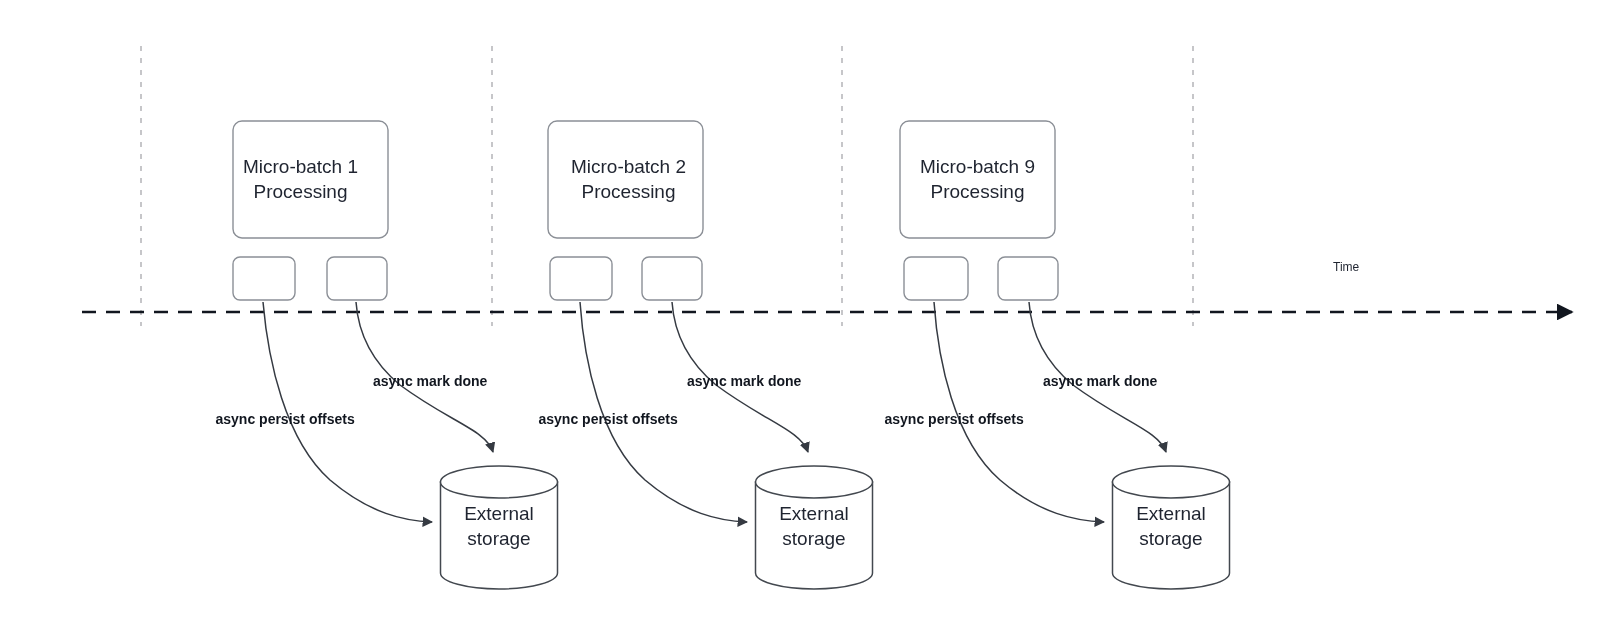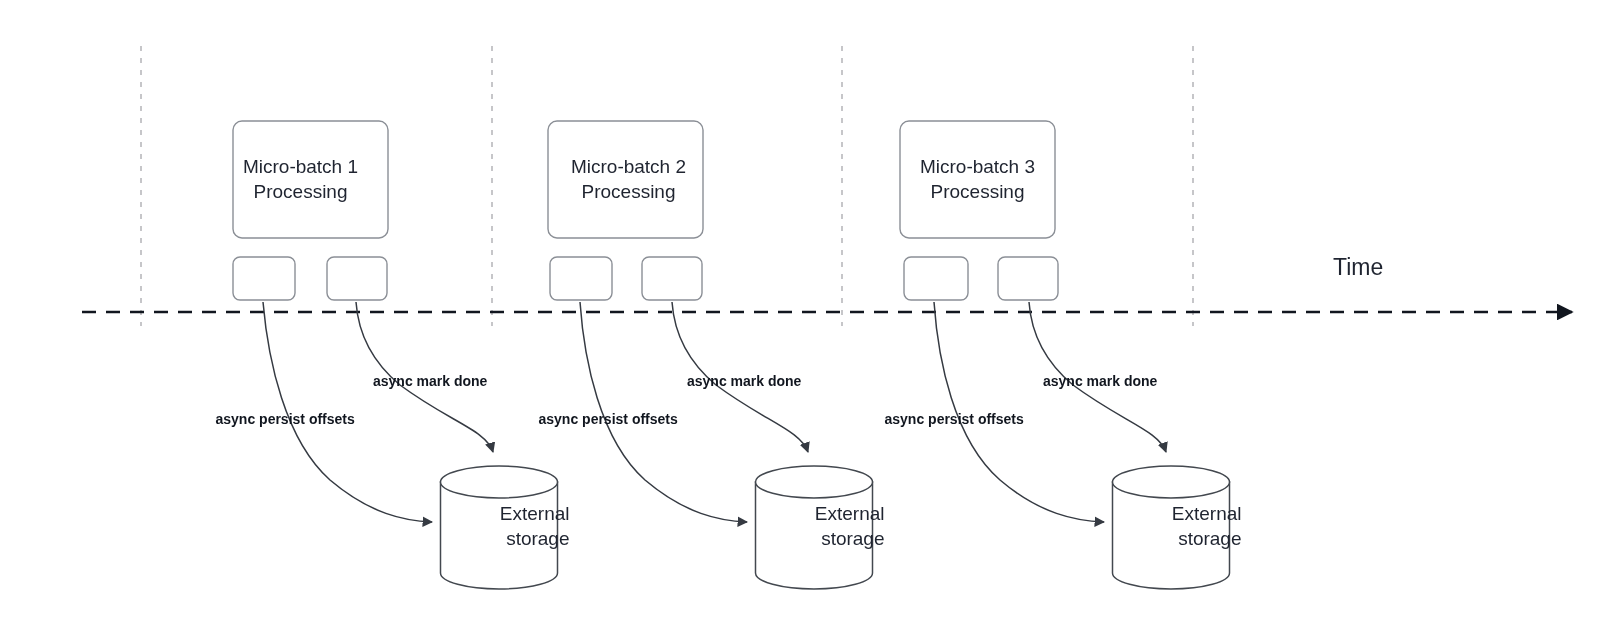--- a/index.html
+++ b/index.html
@@ -29,42 +29,41 @@
     text-align: center;
     color: #1f2430;
     font-size: 19px;
     line-height: 25px;
     font-family: "Liberation Sans", "DejaVu Sans", sans-serif;
     white-space: pre;
     pointer-events: none;
   }
   .cyl-label {
     position: absolute;
-    text-align: right;
+    text-align: center;
     color: #1f2430;
     font-size: 19px;
     line-height: 25px;
     font-family: "Liberation Sans", "DejaVu Sans", sans-serif;
     white-space: pre;
-    padding-left: 12px;
   }
   .edge-label {
     position: absolute;
     text-align: right;
     color: #11161f;
     font-size: 14px;
     font-weight: bold;
     line-height: 16px;
     font-family: "Liberation Sans", "DejaVu Sans", sans-serif;
     white-space: nowrap;
   }
   .axis-label {
     position: absolute;
     color: #1f2430;
-    font-size: 23px;
+    font-size: 12px;
     line-height: 20px;
     font-family: "Liberation Sans", "DejaVu Sans", sans-serif;
     white-space: nowrap;
   }
 </style>
 </head>
 <body>
 
 <div id="canvas">
 
@@ -119,21 +118,21 @@
       <div class="cyl-label" style="left: 440.5px; width: 117px; top: 500.5px;">External
 storage</div>
       <div class="edge-label" style="left: 215.5px; top: 411px;">async persist offsets</div>
       <div class="edge-label" style="left: 373px; top: 373px;">async mark done</div>
       <div class="node-label" style="left: 548px; top: 153.5px; width: 161px;">Micro-batch 2
 Processing</div>
       <div class="cyl-label" style="left: 755.5px; width: 117px; top: 500.5px;">External
 storage</div>
       <div class="edge-label" style="left: 538.5px; top: 411px;">async persist offsets</div>
       <div class="edge-label" style="left: 687px; top: 373px;">async mark done</div>
-      <div class="node-label" style="left: 900px; top: 153.5px; width: 155px;">Micro-batch 3
+      <div class="node-label" style="left: 900px; top: 153.5px; width: 155px;">Micro-batch 9
 Processing</div>
       <div class="cyl-label" style="left: 1112.5px; width: 117px; top: 500.5px;">External
 storage</div>
       <div class="edge-label" style="left: 884.5px; top: 411px;">async persist offsets</div>
       <div class="edge-label" style="left: 1043px; top: 373px;">async mark done</div>
     </div>
 
   <div class="axis-label" id="axis-time-label" style="left: 1333px; top: 257px;">Time</div>
 
 </div>

